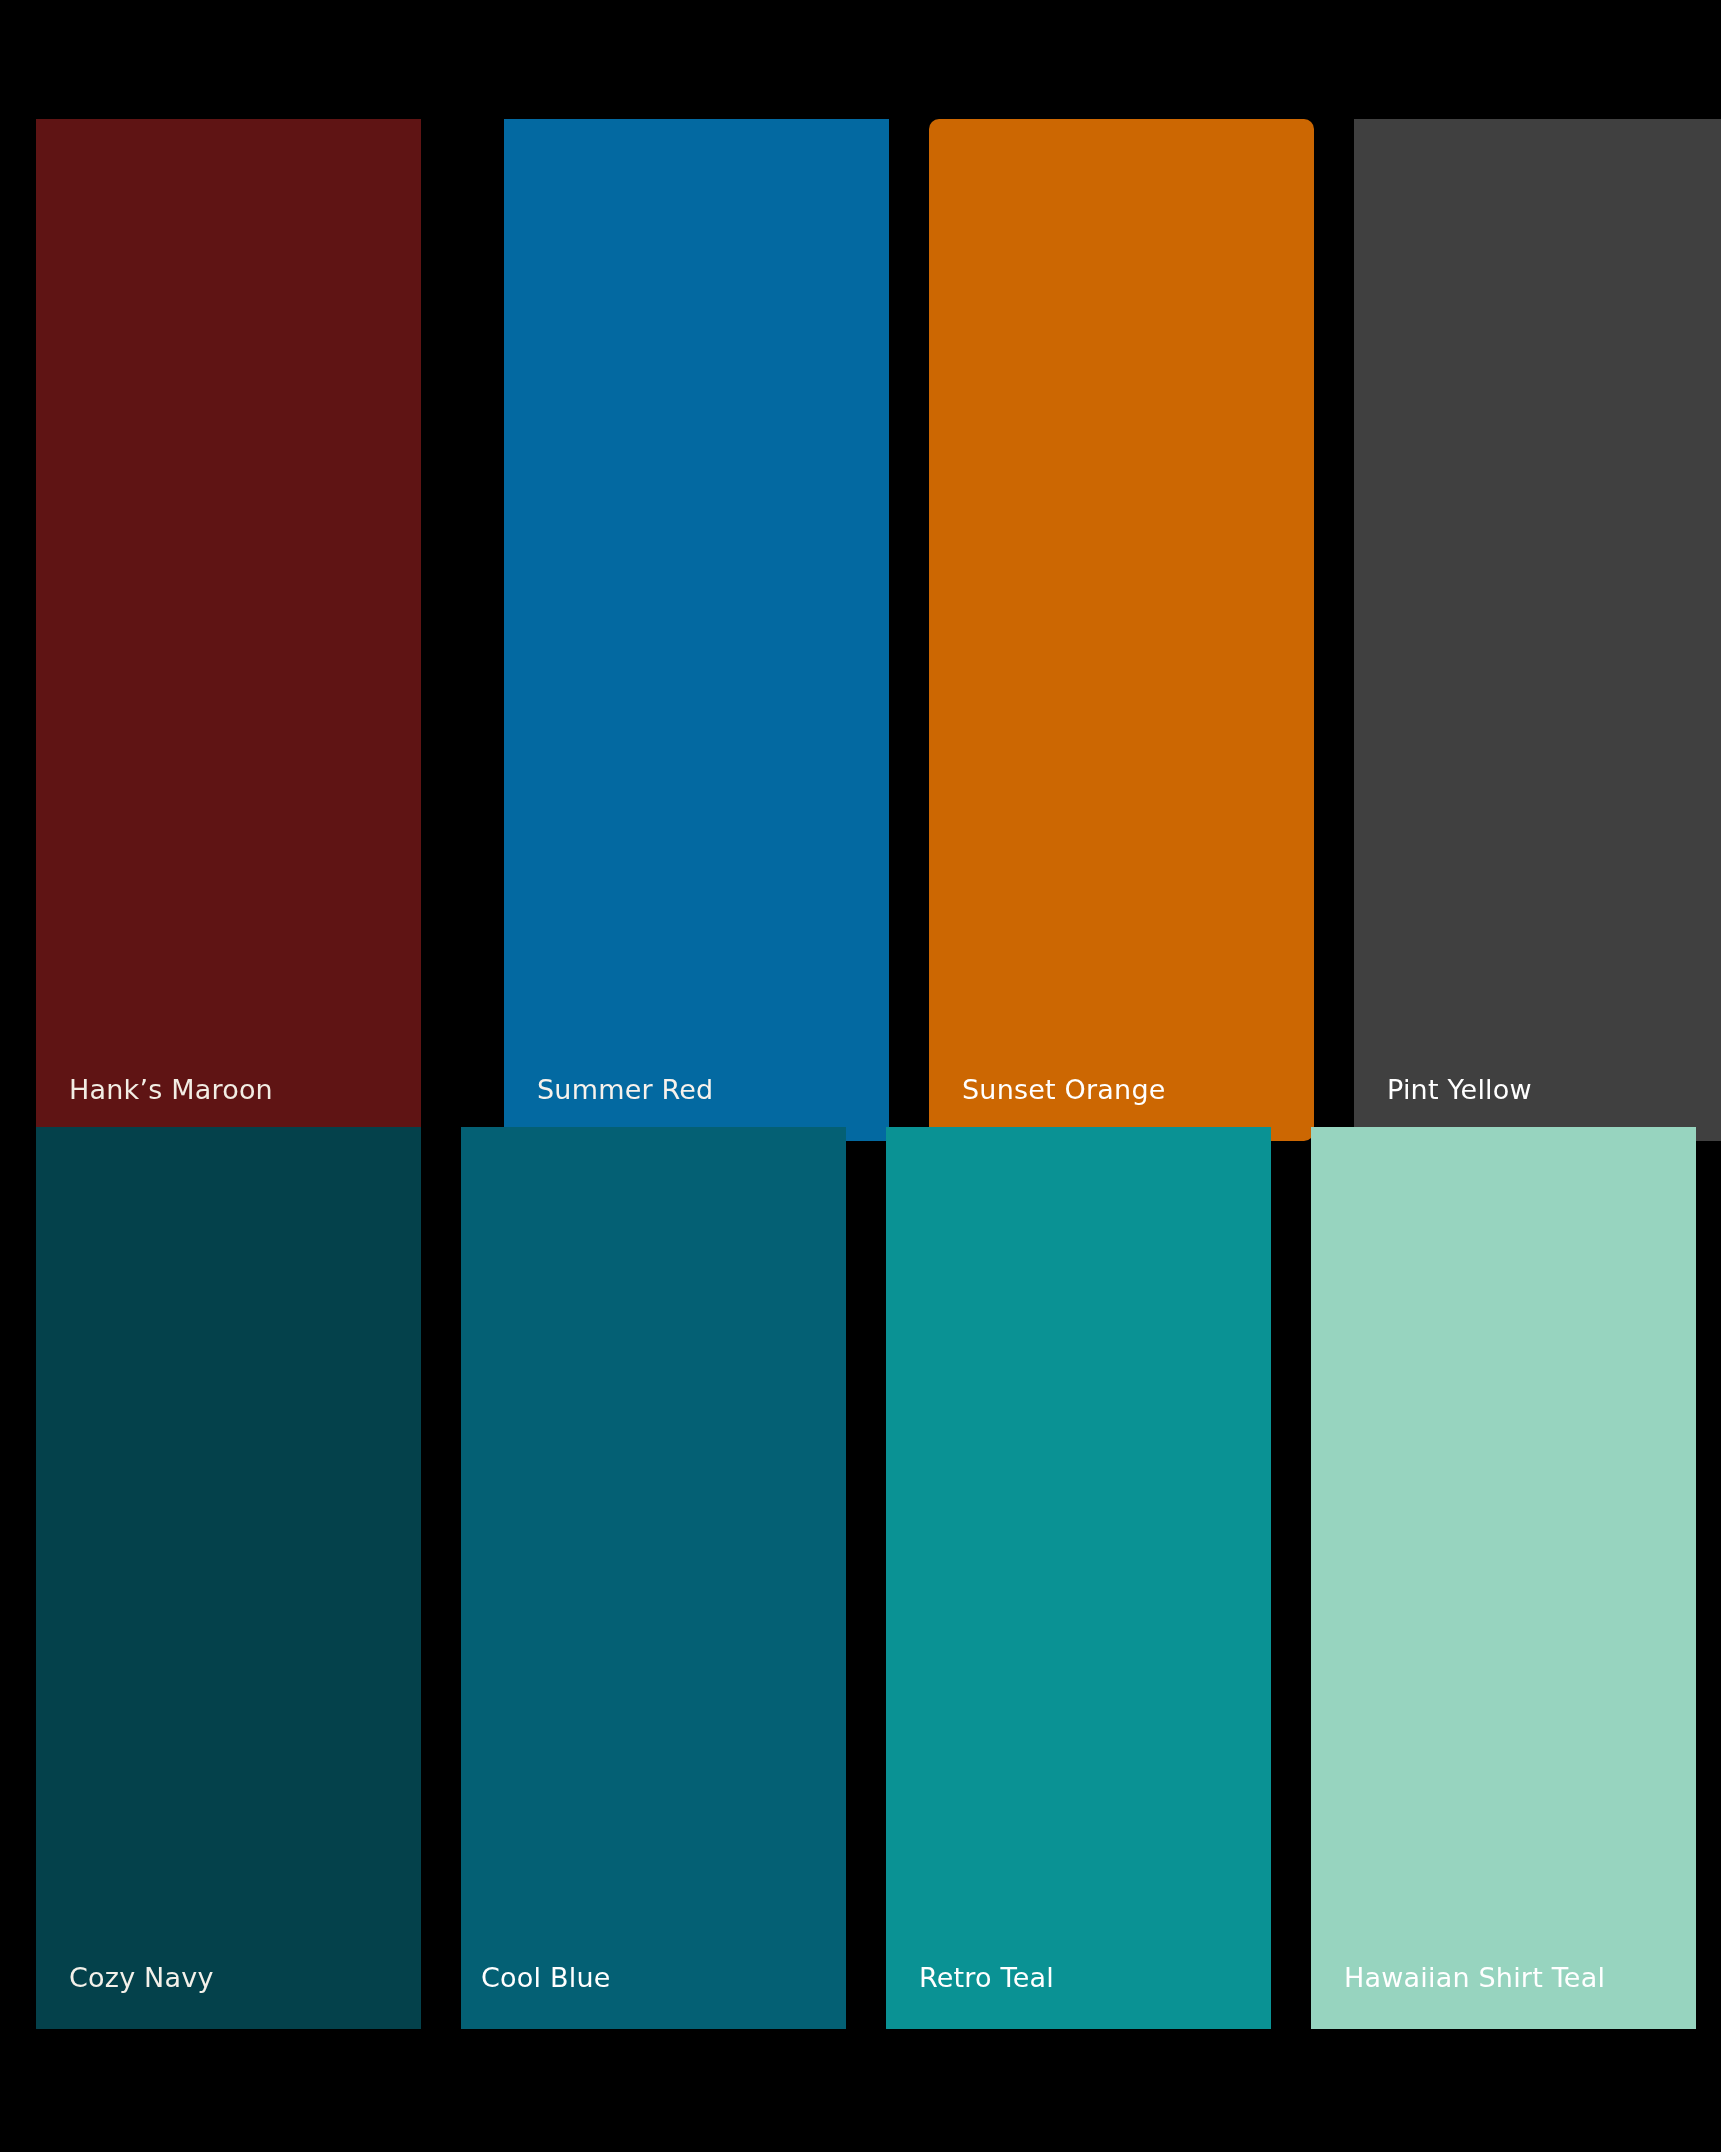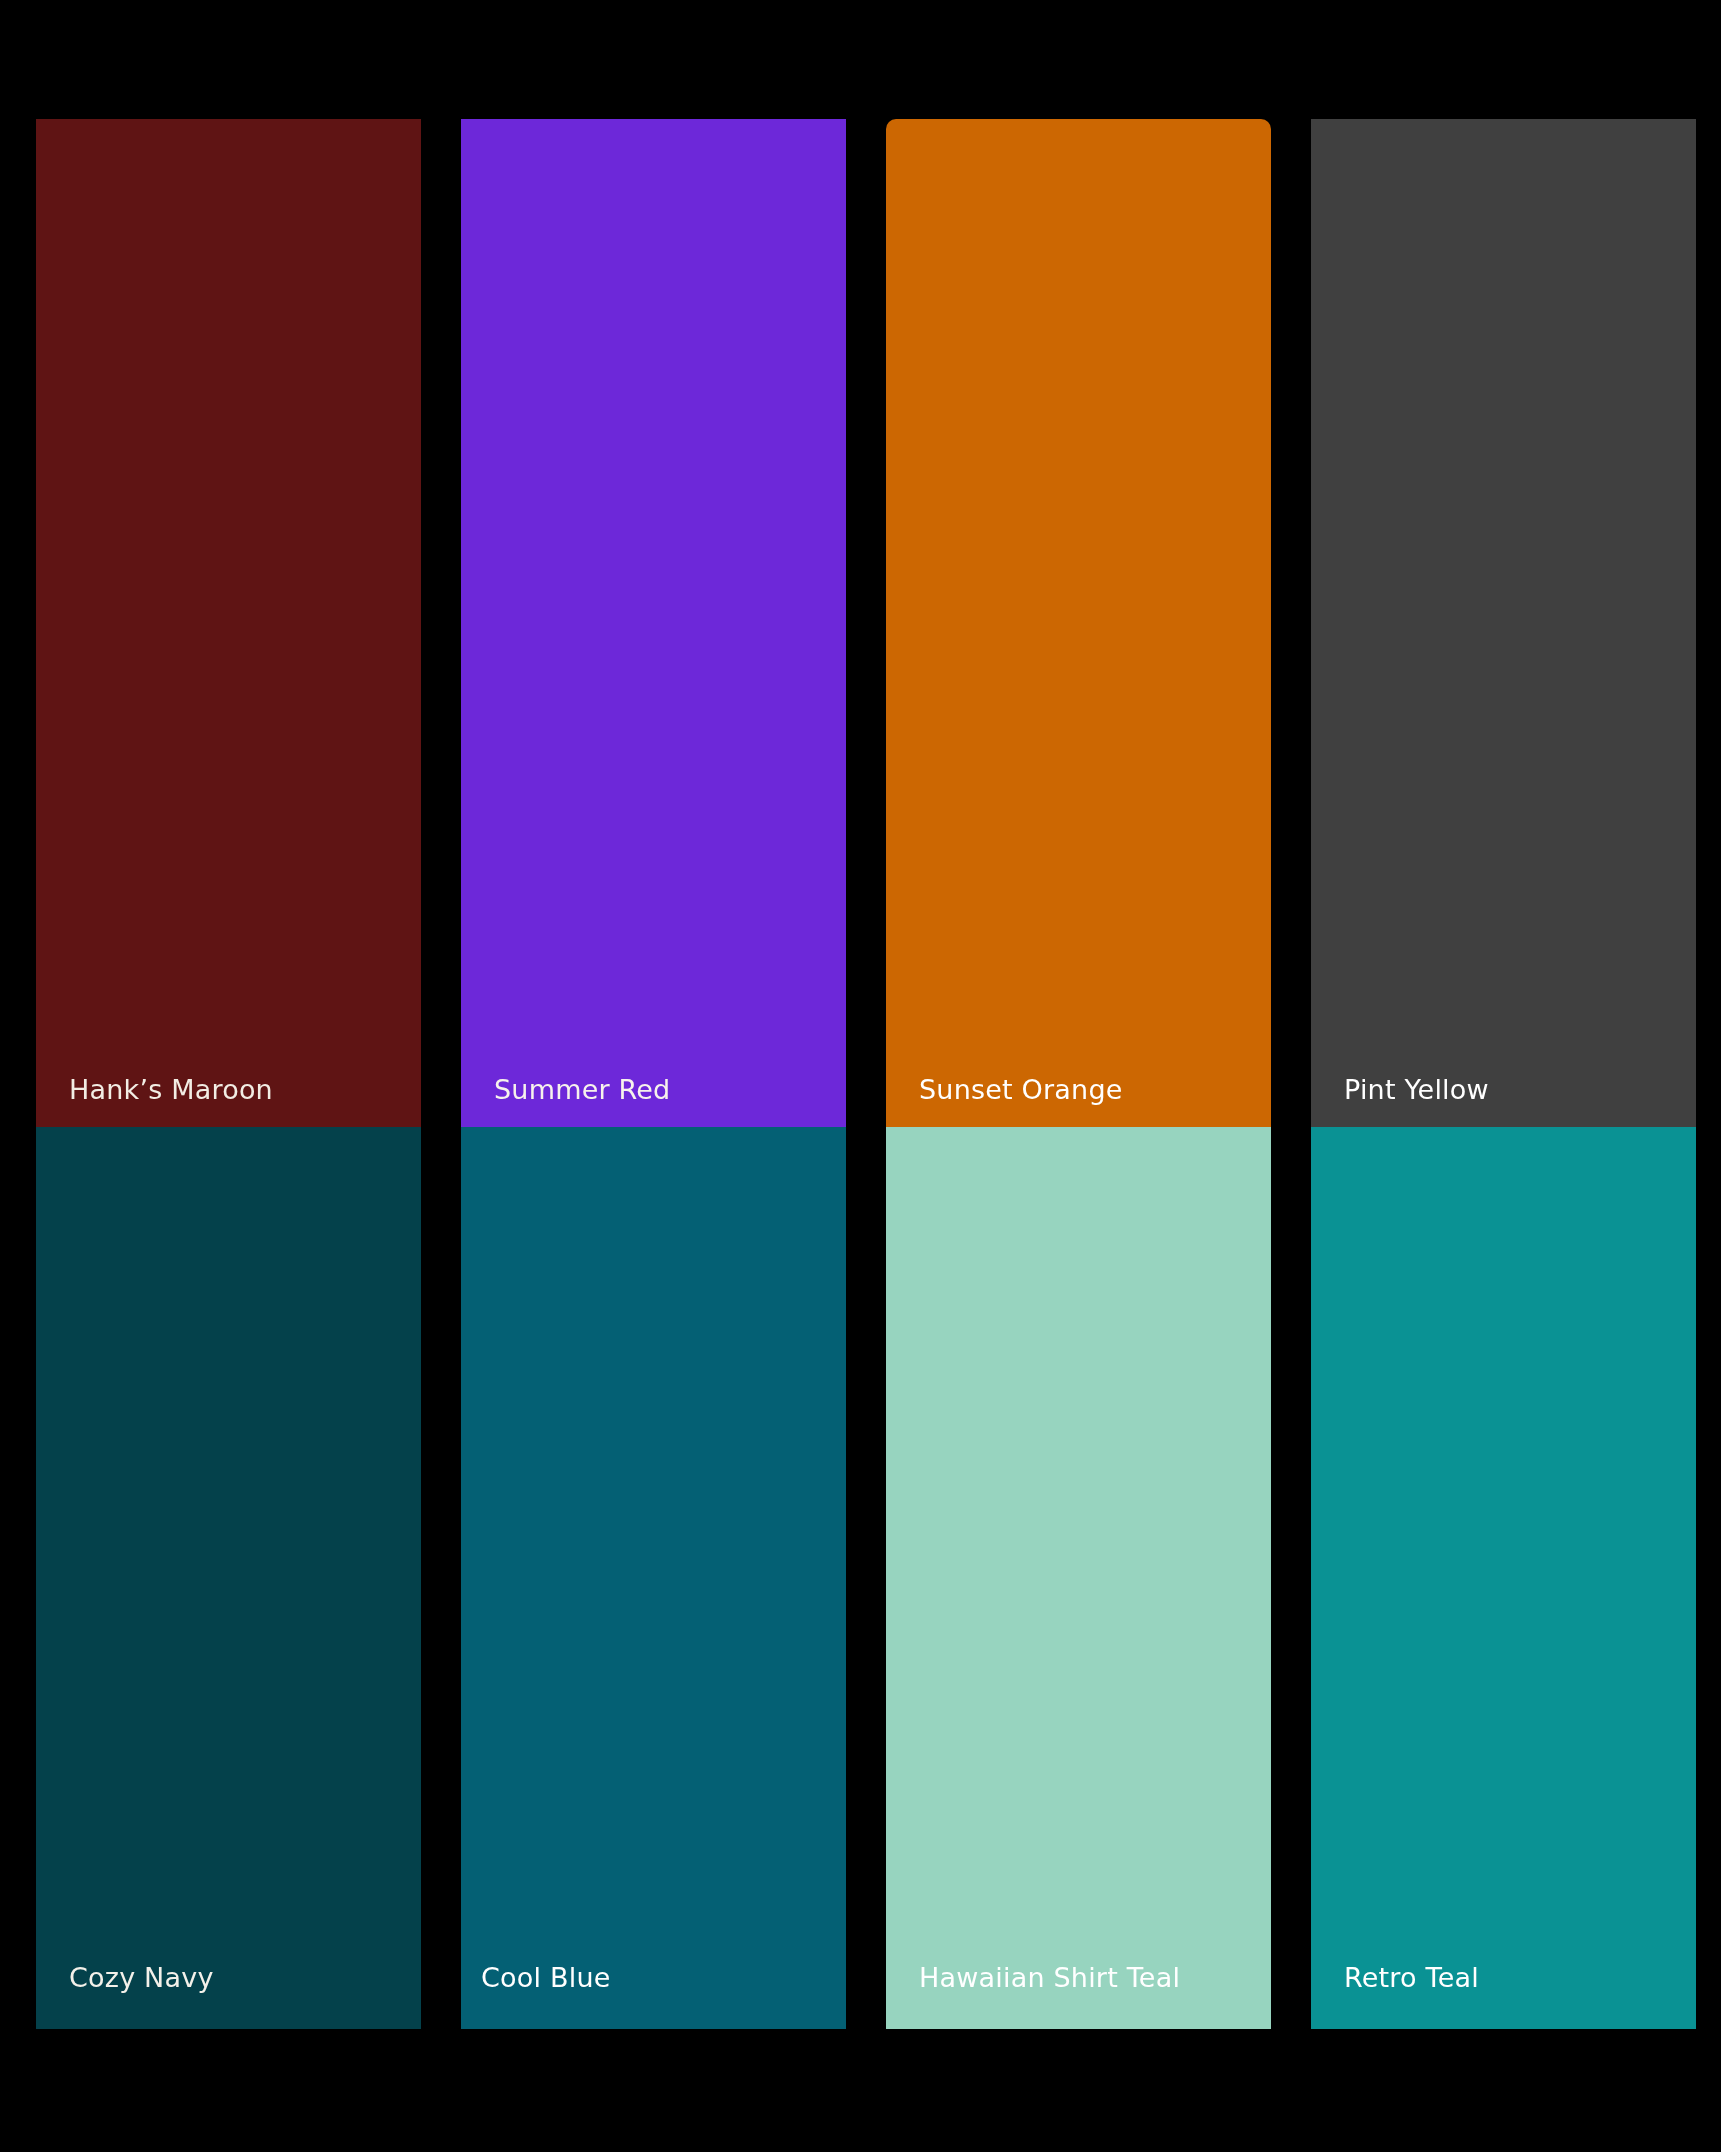--- a/index.html
+++ b/index.html
@@ -68,21 +68,21 @@
 <body style="background-color: rgb(0, 0, 0);">
 
 <div id="palette-board" style="background-color: rgb(0, 0, 0);">
 
   <div class="palette-row" id="palette-row-1">
 
     <div class="swatch" style="background-color: rgb(95, 20, 20);">
       <div class="swatch-label" style="color: rgb(242, 237, 228);">Hank’s Maroon</div>
     </div>
 
-    <div class="swatch" style="background-color: #6d28d9;">
+    <div class="swatch" style="background-color: #0369a1; margin-left: 43px;">
       <div class="swatch-label" style="color: rgb(247, 242, 236);">Summer Red</div>
     </div>
 
     <div class="swatch" style="background-color: rgb(204, 103, 2); border-radius: 10px;">
       <div class="swatch-label" style="color: rgb(255, 255, 255);">Sunset Orange</div>
     </div>
 
     <div class="swatch" style="background-color: #404040;">
       <div class="swatch-label" style="color: rgb(255, 255, 255);">Pint Yellow</div>
     </div>
@@ -92,24 +92,24 @@
   <div class="palette-row" id="palette-row-2">
 
     <div class="swatch" style="background-color: rgb(4, 65, 75);">
       <div class="swatch-label" style="color: rgb(244, 241, 234);">Cozy Navy</div>
     </div>
 
     <div class="swatch" style="background-color: rgb(4, 96, 116);">
       <div class="swatch-label" style="color: rgb(255, 255, 255); padding-left: 20px;">Cool Blue</div>
     </div>
 
+    <div class="swatch" style="background-color: rgb(10, 146, 148);">
+      <div class="swatch-label" style="color: rgb(255, 255, 255);">Retro Teal</div>
+    </div>
+
     <div class="swatch" style="background-color: rgb(151, 212, 191);">
       <div class="swatch-label" style="color: rgb(255, 255, 255);">Hawaiian Shirt Teal</div>
-    </div>
-
-    <div class="swatch" style="background-color: rgb(10, 146, 148);">
-      <div class="swatch-label" style="color: rgb(255, 255, 255);">Retro Teal</div>
     </div>
 
   </div>
 
 </div>
 
 
 </body></html>

